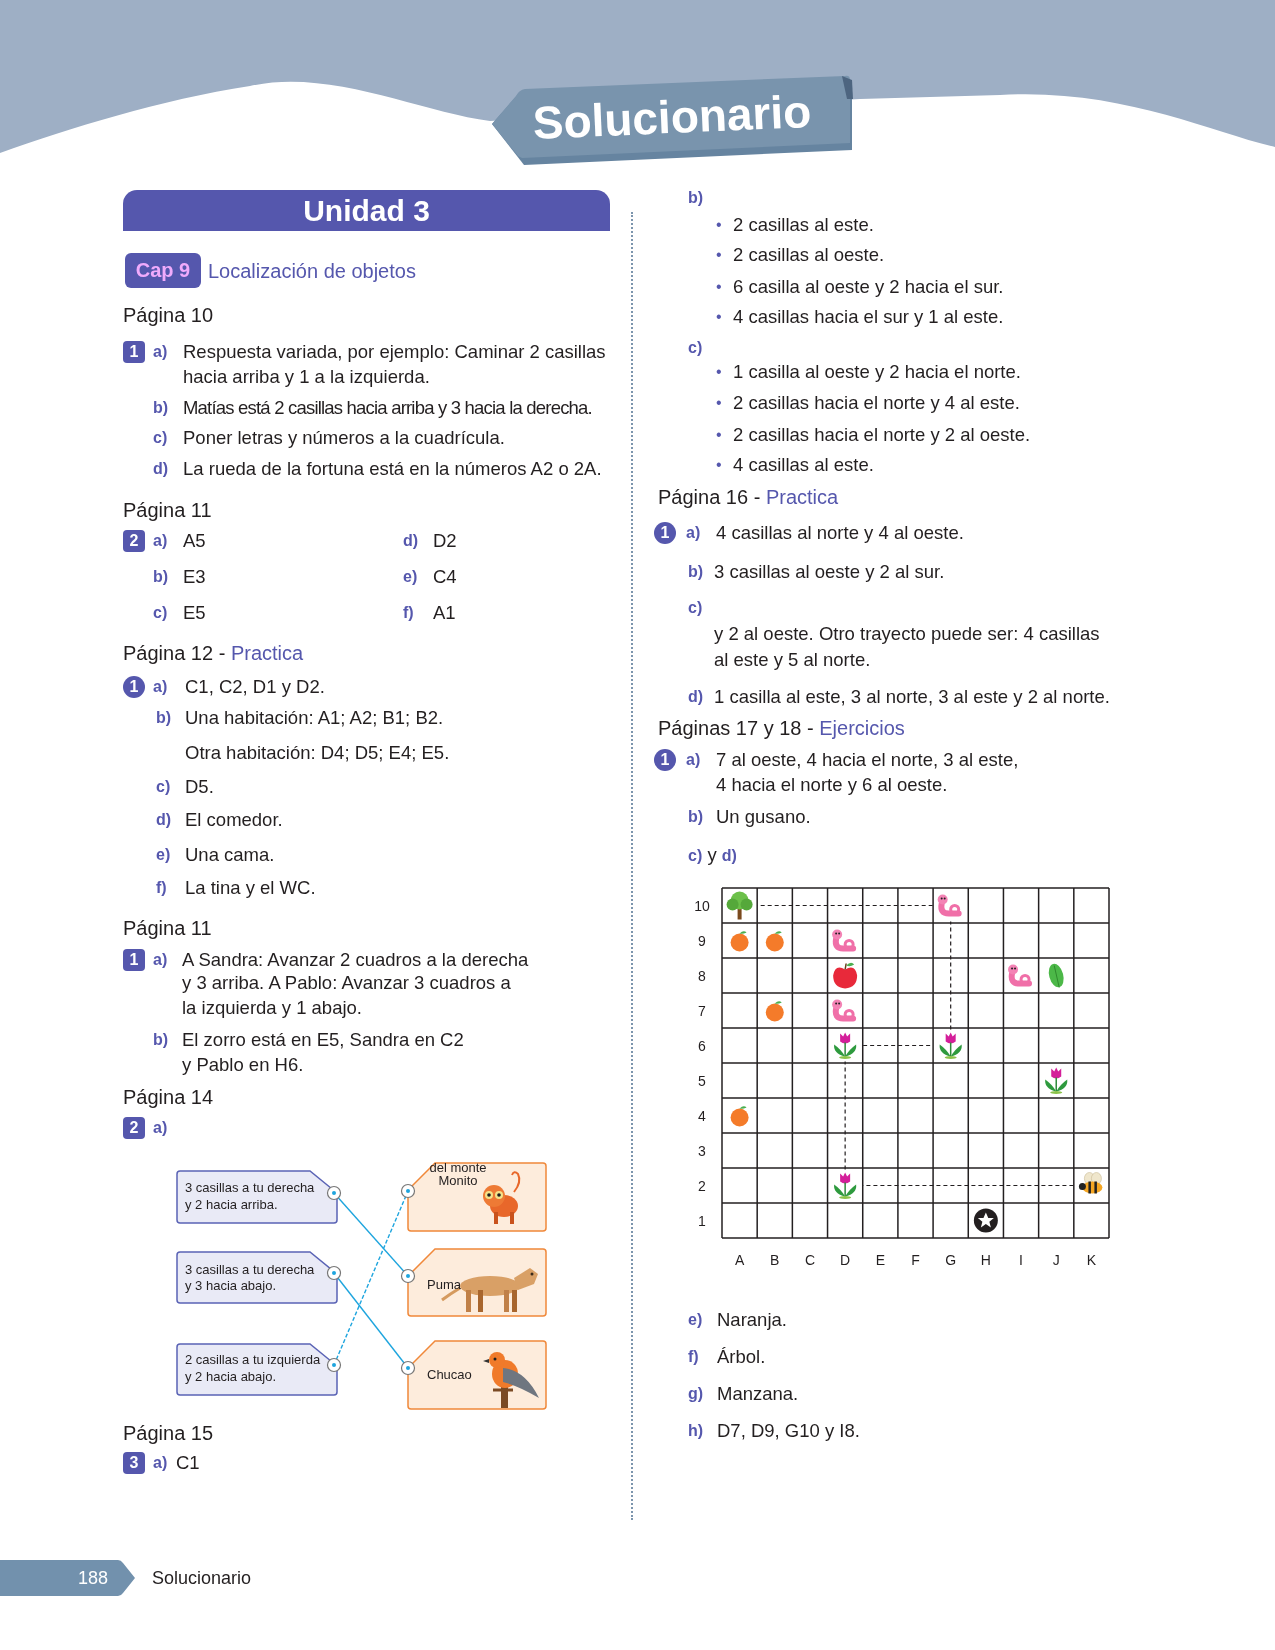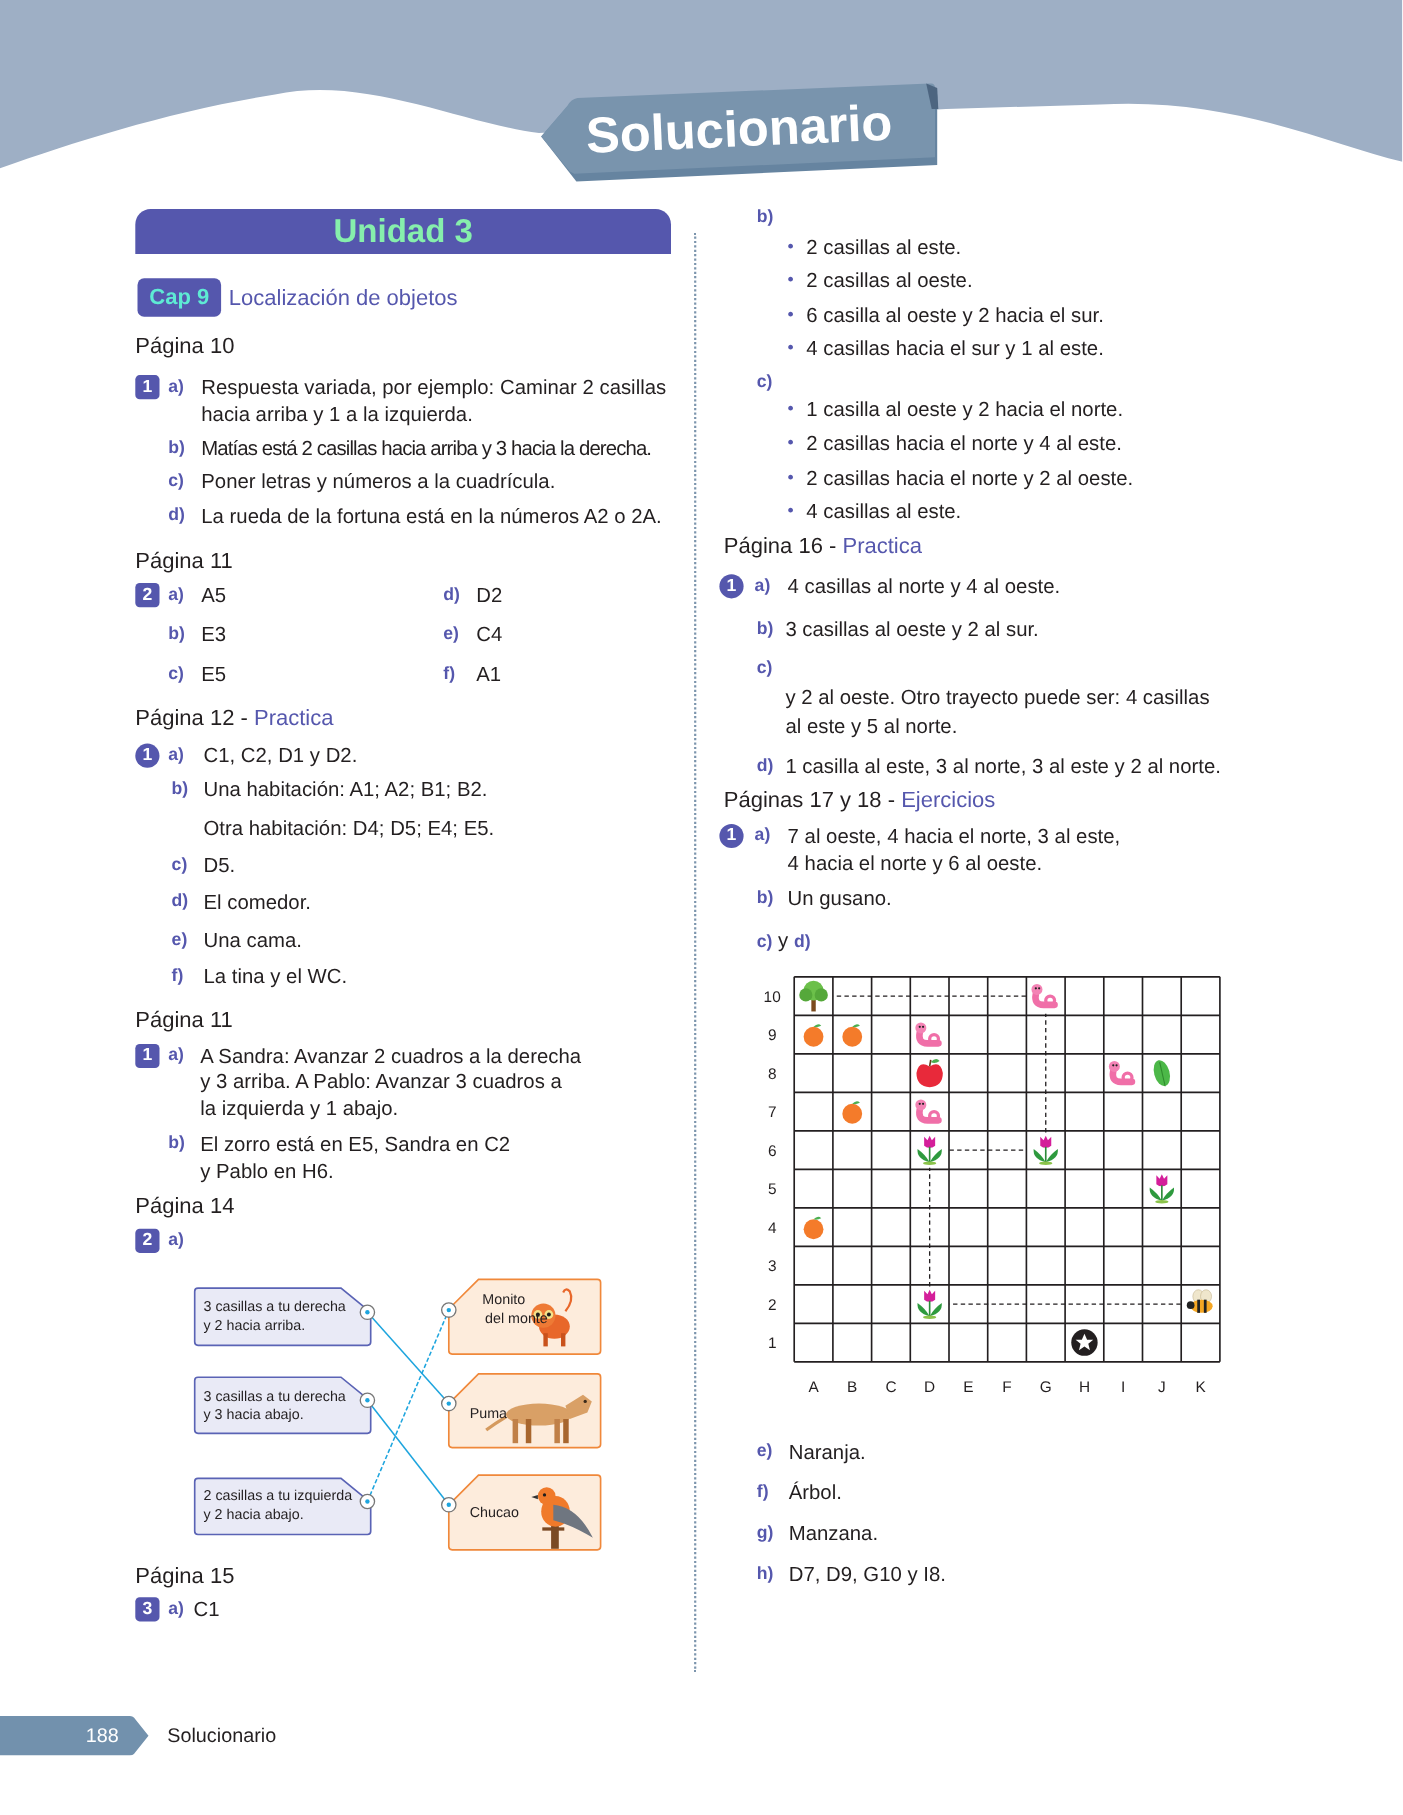--- a/index.html
+++ b/index.html
@@ -10,23 +10,23 @@
   .tight { letter-spacing:-0.8px; }
   .h { font-size:20px; line-height:24px; height:24px; }
   .lbl { font-size:16px; line-height:24px; height:24px; font-weight:bold; color:#5557ad; }
   .acc { color:#5557ad; }
   .sq, .ci { width:22px; height:22px; background:#5557ad; color:#fff; font-weight:bold; font-size:16px;
              line-height:22px; text-align:center; }
   .sq { border-radius:4px; }
   .ci { border-radius:50%; }
   .bul { font-size:16px; line-height:24px; height:24px; color:#5557ad; }
   .unit-bar { left:123px; top:190px; width:487px; height:41px; background:#5557ad; border-radius:14px 14px 0 0;
-              color:#86efac; font-weight:bold; font-size:30px; line-height:41px; text-align:center; }
+              color:#ffffff; font-weight:bold; font-size:30px; line-height:41px; text-align:center; }
   .cap-badge { left:125px; top:253px; width:76px; height:35px; background:#5557ad; border-radius:6px;
-               color:#5eead4; font-weight:bold; font-size:20px; line-height:35px; text-align:center; }
+               color:#f0abfc; font-weight:bold; font-size:20px; line-height:35px; text-align:center; }
   .cap-title { left:208px; top:258px; font-size:20px; line-height:26px; color:#5557ad; }
   .divider { left:631px; top:212px; width:0; height:1308px; border-left:2px dotted #7c95ad; }
   .card-t { font-size:13px; line-height:16px; height:16px; }
   .footer-tab { left:0; top:1560px; }
   .footer-num { left:78px; top:1566px; font-size:18px; line-height:24px; color:#ffffff; }
   .footer-lbl { left:152px; top:1566px; font-size:18px; line-height:24px; }
   svg text { font-family:"Liberation Sans", sans-serif; }
 </style>
 </head>
 <body>
@@ -181,21 +181,21 @@
       </g>
   </svg>
 
   <div class="abs card-t" style="left:185px;top:1180px">3 casillas a tu derecha</div>
   <div class="abs card-t" style="left:185px;top:1197px">y 2 hacia arriba.</div>
   <div class="abs card-t" style="left:185px;top:1262px">3 casillas a tu derecha</div>
   <div class="abs card-t" style="left:185px;top:1278px">y 3 hacia abajo.</div>
   <div class="abs card-t" style="left:185px;top:1352px">2 casillas a tu izquierda</div>
   <div class="abs card-t" style="left:185px;top:1369px">y 2 hacia abajo.</div>
   <div class="abs card-t" style="left:418px;top:1173px;width:80px;text-align:center">Monito</div>
-  <div class="abs card-t" style="left:418px;top:1191px;width:80px;text-align:right">del monte</div>
+  <div class="abs card-t" style="left:418px;top:1160px;width:80px;text-align:center">del monte</div>
   <div class="abs card-t" style="left:427px;top:1277px">Puma</div>
   <div class="abs card-t" style="left:427px;top:1367px">Chucao</div>
 
   <div class="abs h" style="left:123px;top:1421px">Página 15</div>
   <div class="abs sq" style="left:123px;top:1452px">3</div>
   <div class="abs lbl" style="left:153px;top:1451px">a)</div>
   <div class="abs t" style="left:176px;top:1451px">C1</div>
 
   <div class="abs divider"></div>
 

